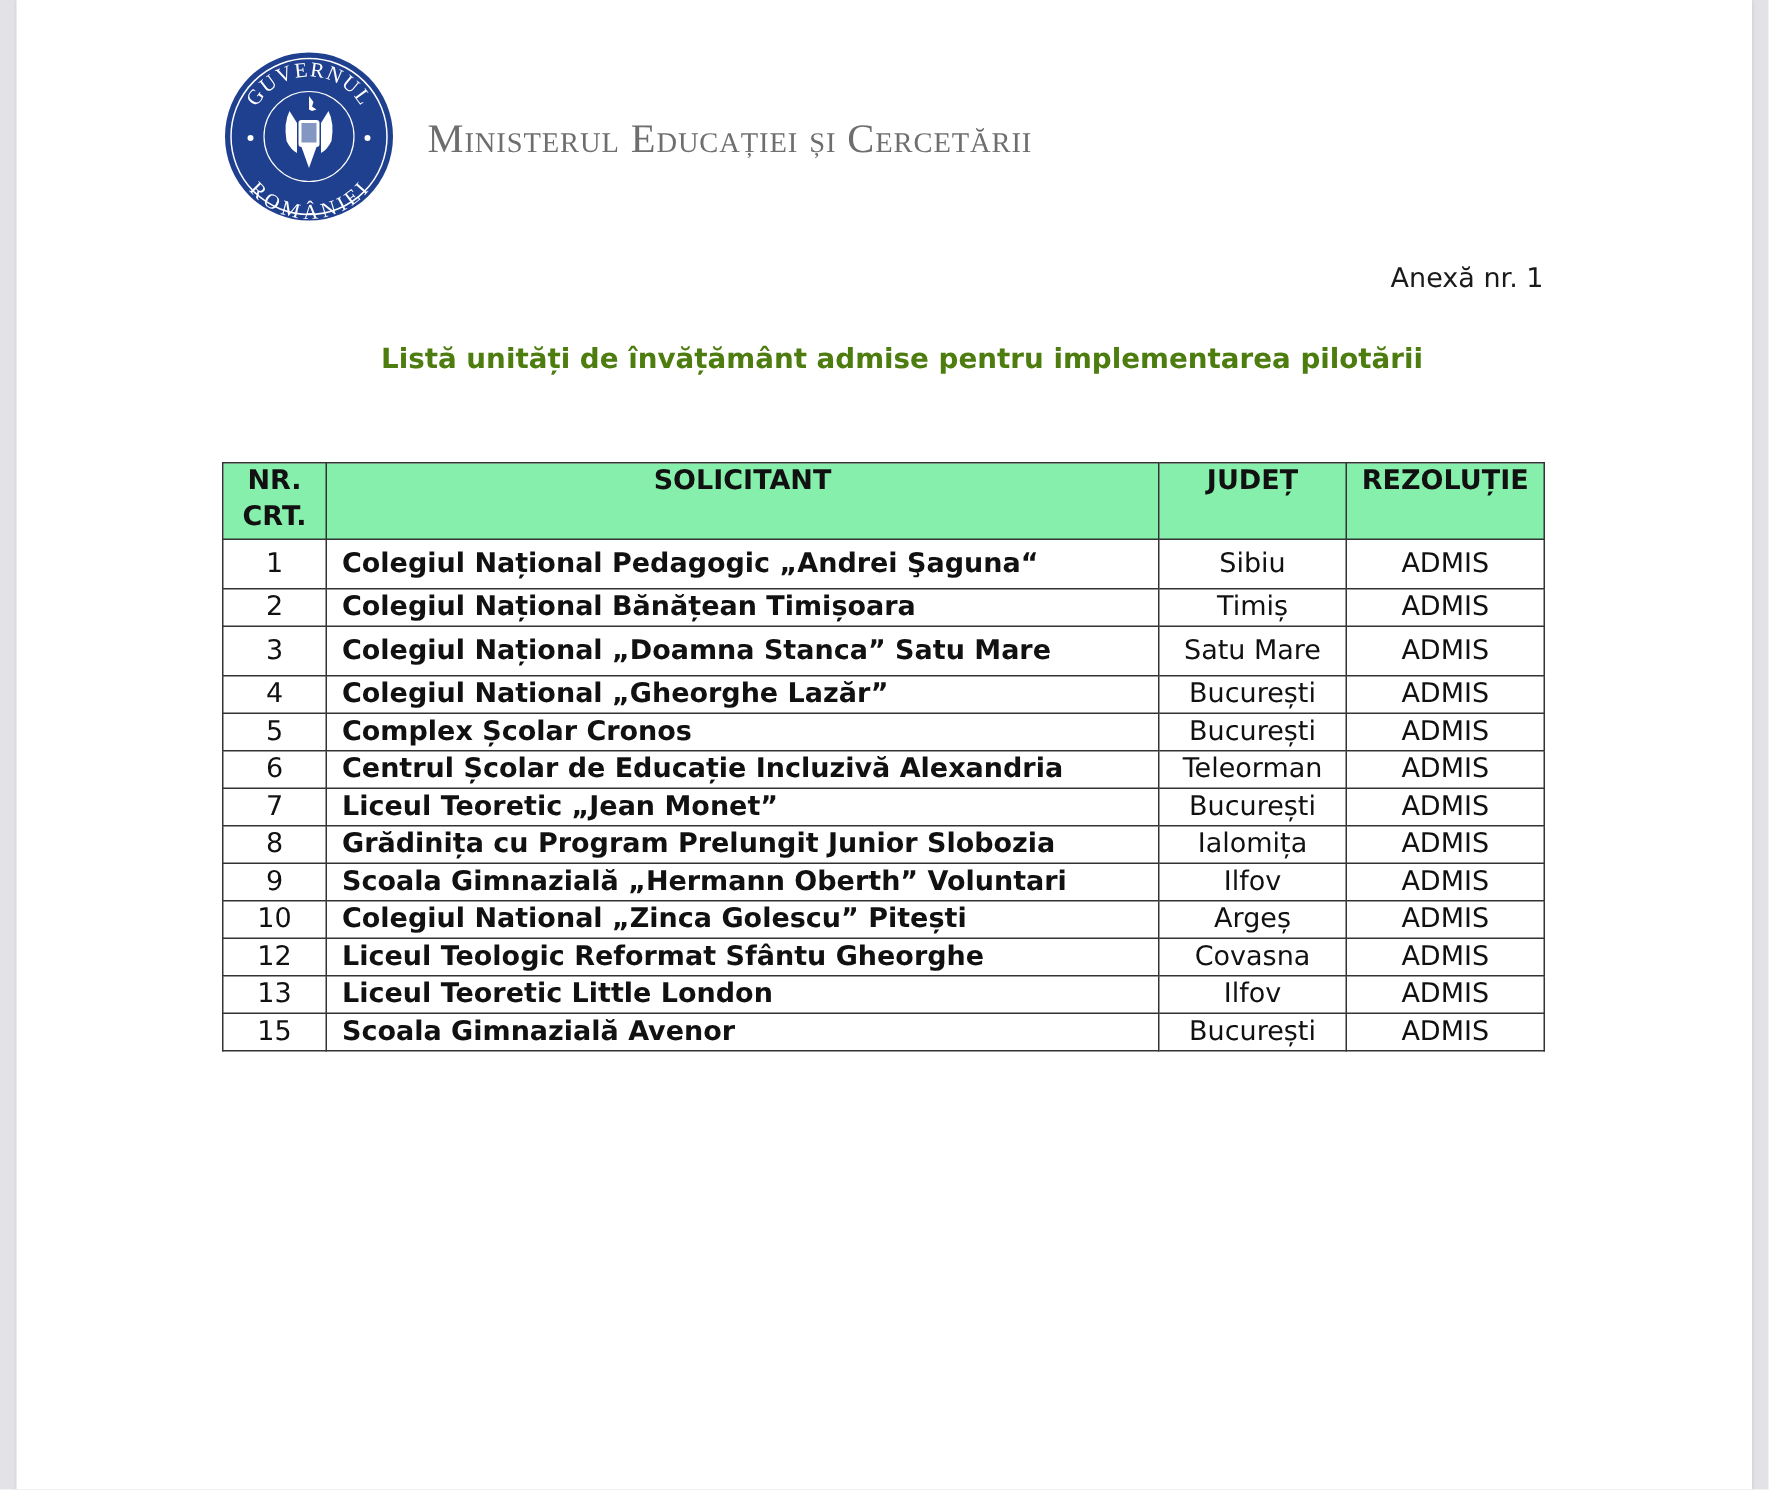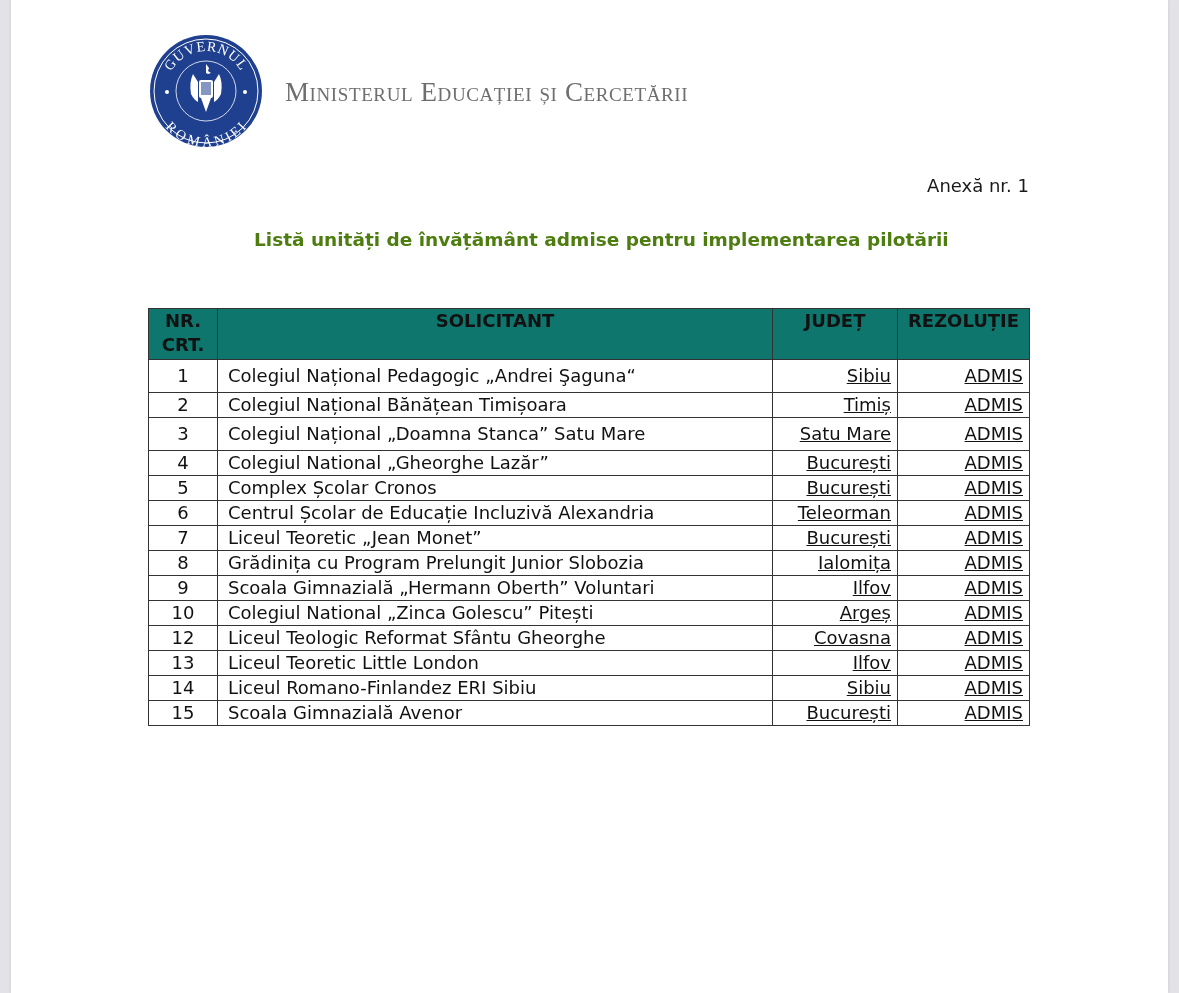--- a/index.html
+++ b/index.html
@@ -35,30 +35,30 @@
     position:absolute; left:148px; top:308px;
     width:882px;
     border-collapse:collapse;
     font-size:18px; color:#111;
   }
   table.list th, table.list td {
     border:1.3px solid #333;
     padding:0 6px;
   }
   table.list th {
-    background:#0f766e; font-weight:bold; vertical-align:top;
+    background:#86efac; font-weight:bold; vertical-align:top;
     height:50px; text-align:center; line-height:24px;
   }
   table.list th.nr { width:56px; }
   table.list th.sol { width:542px; }
   table.list th.jud { width:112px; }
   table.list td { height:24px; line-height:24px; }
   table.list td.nr { text-align:center; }
-  table.list td.sol { text-align:left; padding-left:10px; }
-  table.list td.jud, table.list td.rez { text-align:right;text-decoration:underline; }
+  table.list td.sol { text-align:left; padding-left:10px;font-weight:bold; }
+  table.list td.jud, table.list td.rez { text-align:center; }
   table.list tr.tall td { height:32px; }
 </style>
 </head>
 <body>
 
 <div class="page"></div>
 
 <div class="logo">
   <svg width="114" height="114" viewBox="0 0 114 114">
     <defs>
@@ -173,25 +173,19 @@
       <td class="jud">Covasna</td>
       <td class="rez">ADMIS</td>
     </tr>
     <tr>
       <td class="nr">13</td>
       <td class="sol">Liceul Teoretic Little London</td>
       <td class="jud">Ilfov</td>
       <td class="rez">ADMIS</td>
     </tr>
     <tr>
-      <td class="nr">14</td>
-      <td class="sol">Liceul Romano-Finlandez ERI Sibiu</td>
-      <td class="jud">Sibiu</td>
-      <td class="rez">ADMIS</td>
-    </tr>
-    <tr>
       <td class="nr">15</td>
       <td class="sol">Scoala Gimnazială Avenor</td>
       <td class="jud">București</td>
       <td class="rez">ADMIS</td>
     </tr>
   </tbody>
 </table>
 
 </body></html>

